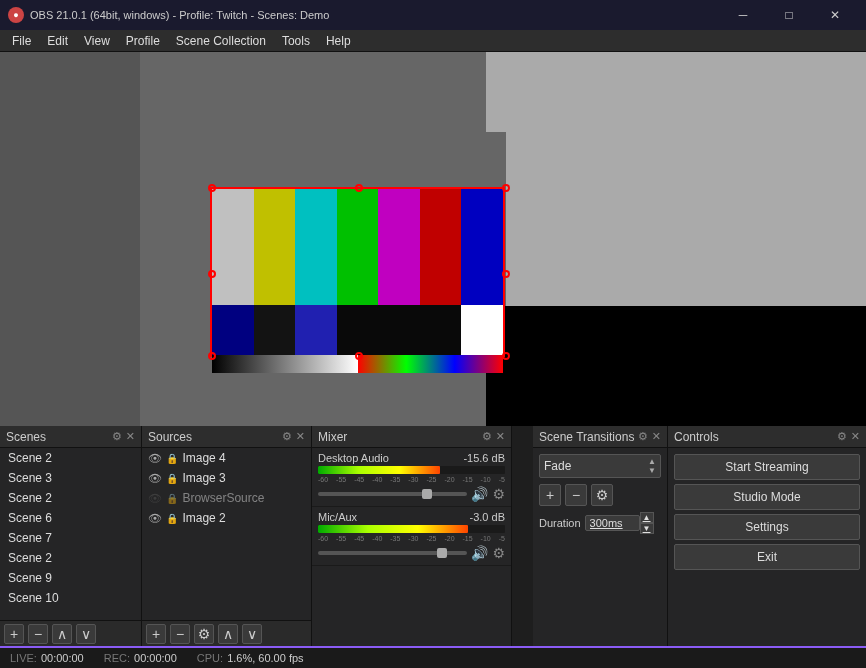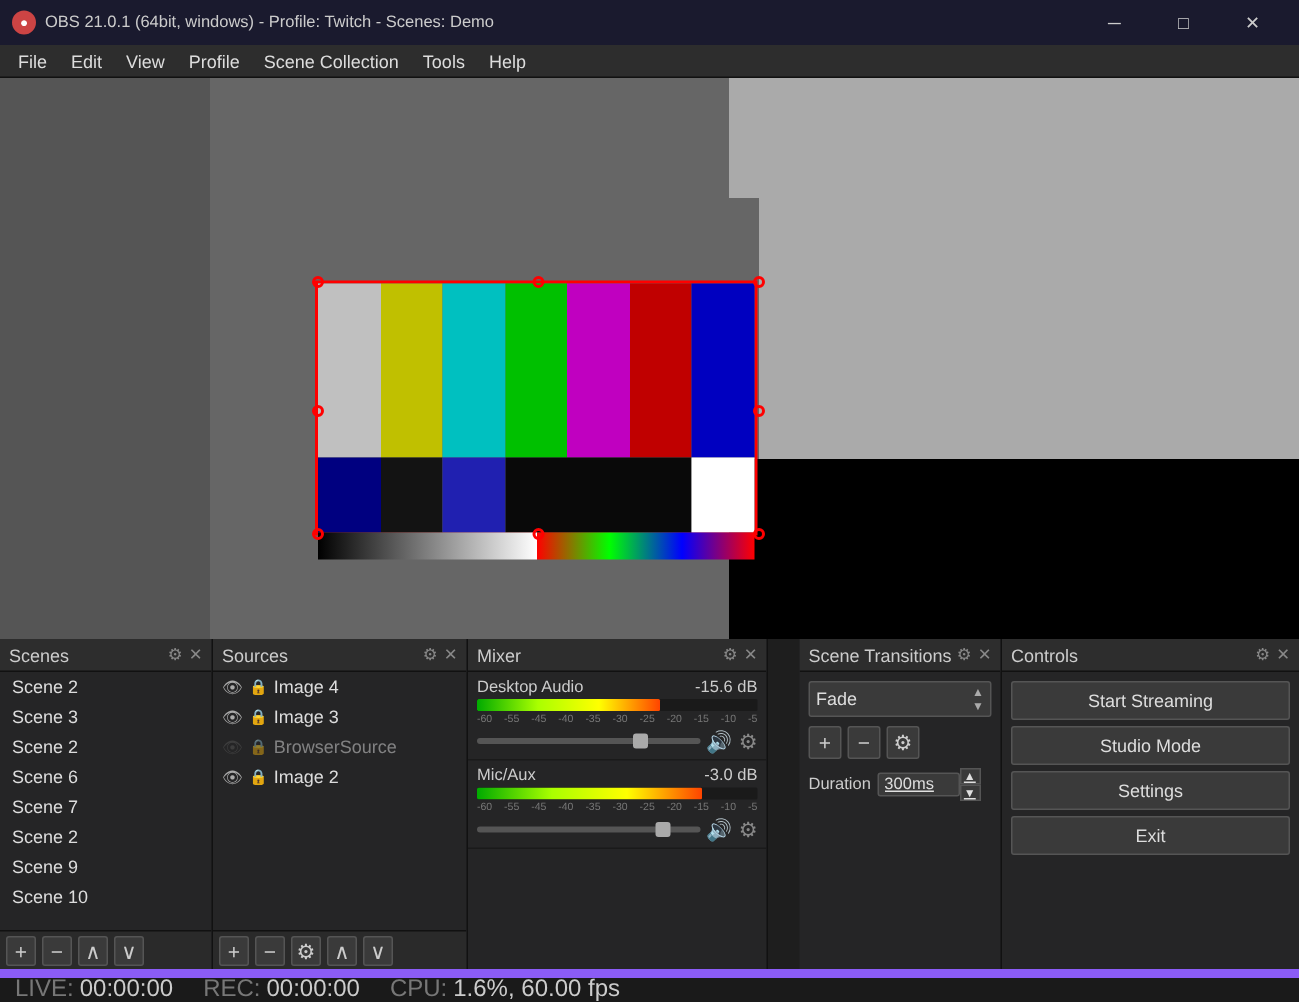--- a/index.html
+++ b/index.html
@@ -347,25 +347,25 @@
       color: #ccc;
       font-size: 14px;
       cursor: pointer;
       display: flex; align-items: center; justify-content: center;
     }
 
     
     #statusbar {
       height: 22px;
       background: #1a1a1a;
-      border-top: 6px solid #8b5cf6;
+      border-top: 2px solid #8b5cf6;
       display: flex;
       align-items: center;
       padding: 0 10px;
-      font-size: 16px;
+      font-size: 11px;
       color: #999;
       gap: 20px;
       flex-shrink: 0;
     }
     .status-item { display: flex; gap: 4px; }
     .status-label { color: #777; }
     .status-value { color: #ccc; }
   </style>
 </head>
 <body>

